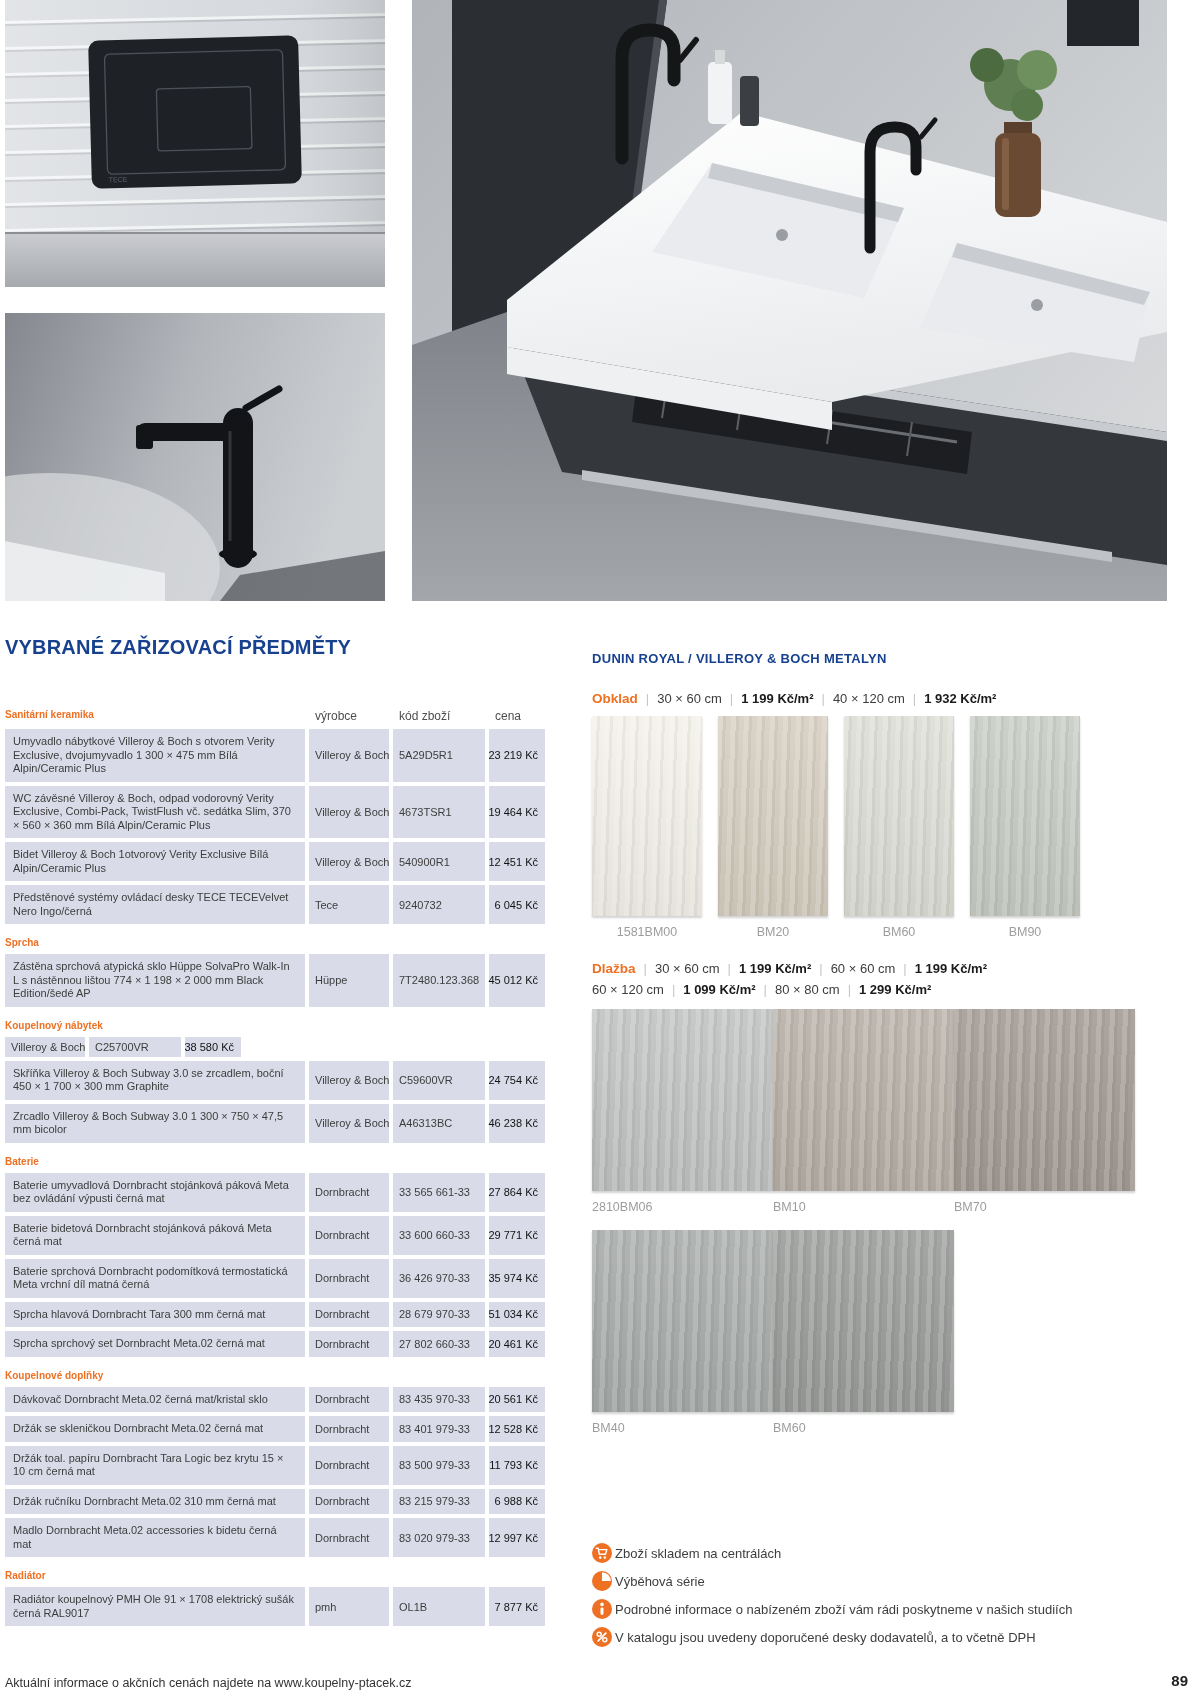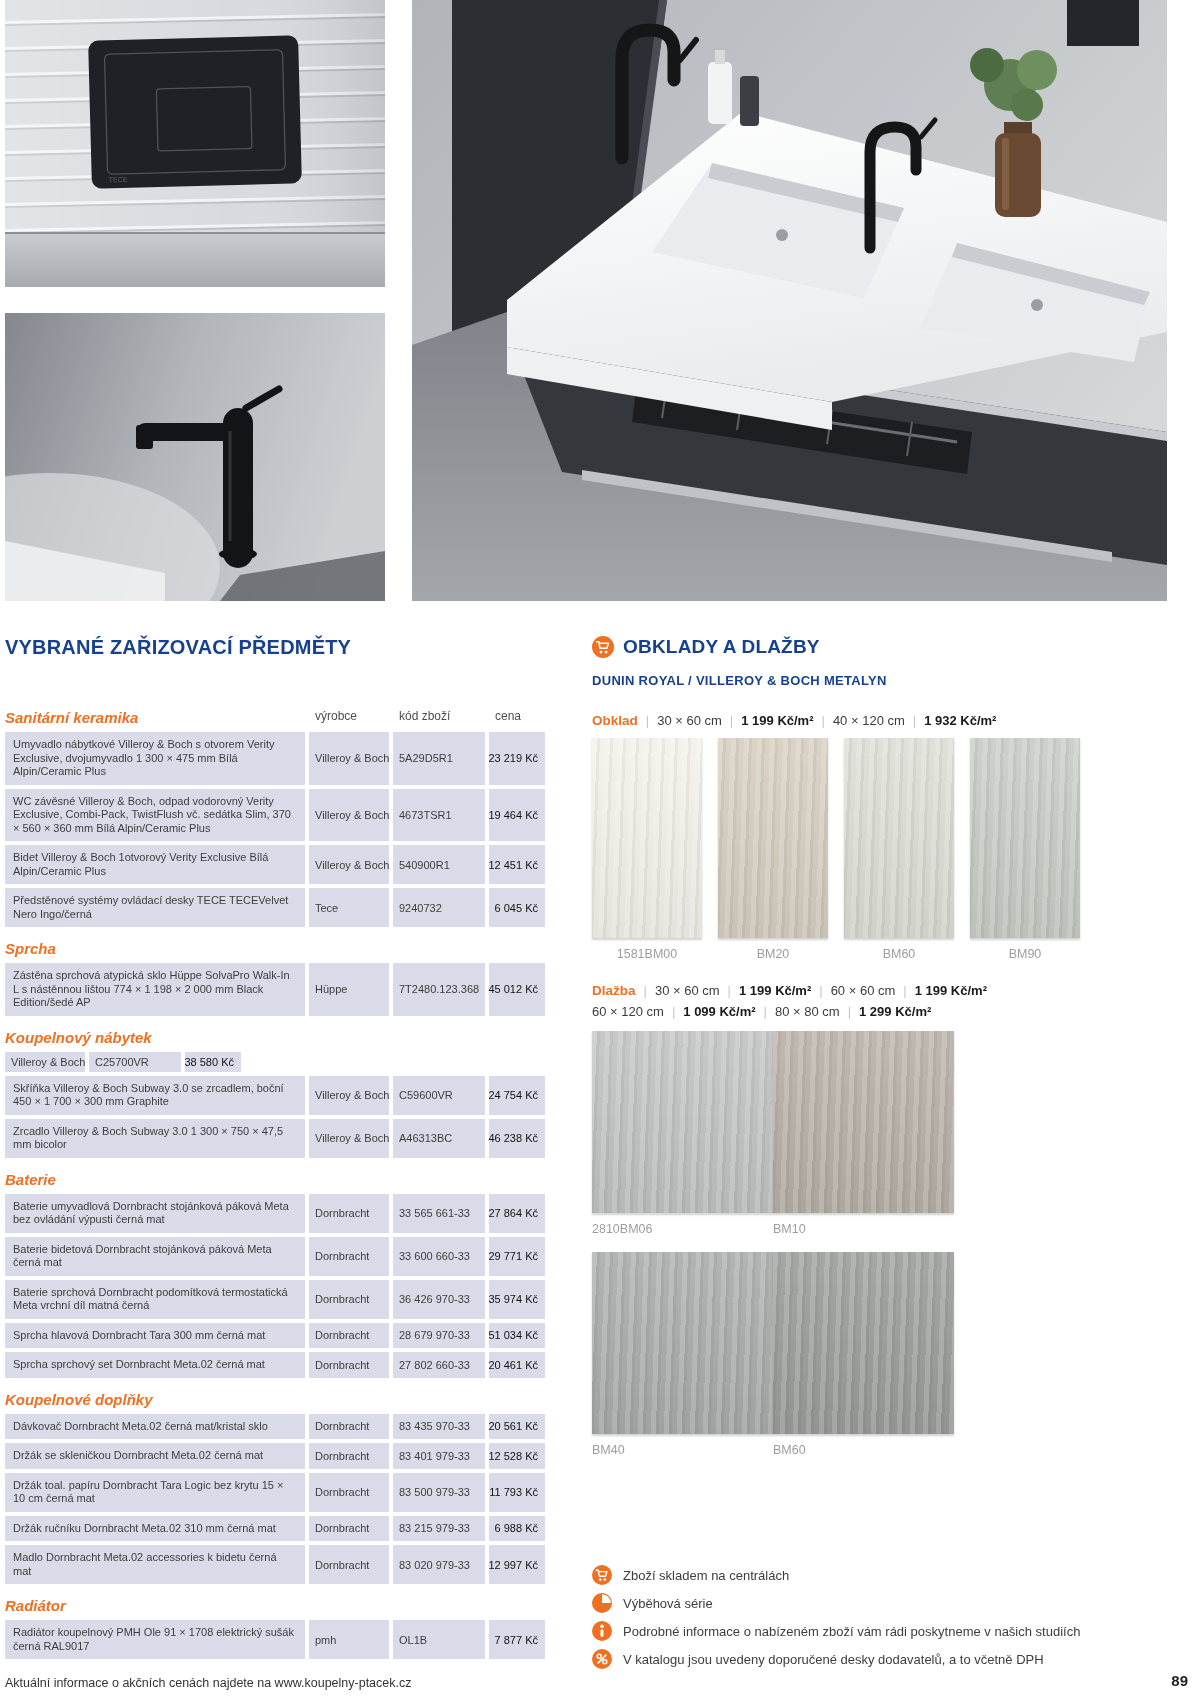--- a/index.html
+++ b/index.html
@@ -17,21 +17,21 @@
   #photo-left-bottom{left:5px;top:313px;width:380px;height:288px;}
   #photo-right{left:412px;top:0;width:755px;height:601px;}
 
   
   .col-left{position:absolute;left:5px;top:636px;width:540px;}
   .page-title{font-size:20px;font-weight:bold;color:var(--blue);letter-spacing:.2px;}
   .spec-table{margin-top:50px;}
   .tsection{margin-top:13px;}
   .tsection:first-child{margin-top:0;}
   .sec-head{display:flex;gap:4px;margin-bottom:6px;font-size:12px;color:#4d4d4d;}
-  .sec-name{flex:1;font-size:15px;font-weight:bold;color:var(--orange);font-style:italic;}
+  .sec-name{flex:1;font-size:10px;font-weight:bold;color:var(--orange);}
   .coll{padding-left:6px;}
   .c-man{width:80px;flex:none;}
   .c-code{width:92px;flex:none;}
   .c-price{width:56px;flex:none;}
   .prow{display:flex;gap:4px;margin-bottom:4px;}
   .prow>div{background:var(--rowbg);display:flex;align-items:center;}
   .cell-desc{flex:1;padding:6px 8px;font-size:11px;line-height:13.5px;color:var(--txt);}
   .cell-man,.cell-code{padding:4px 16px 4px 6px;font-size:11px;color:var(--txt);white-space:nowrap;}
   .cell-price{justify-content:flex-end;padding:4px 7px 4px 0;font-size:11px;font-weight:normal;color:#121212;white-space:nowrap;}
 
@@ -52,21 +52,21 @@
   .sw-wrap{display:flex;flex-direction:column;}
   .tile{position:relative;overflow:hidden;box-shadow:0 2px 2px rgba(0,0,0,.18);}
   .style-a .tile{width:110px;height:200px;}
   .style-b .tile{width:181px;height:182px;}
   .tile::after{content:'';position:absolute;inset:0;
     background:repeating-linear-gradient(92deg,rgba(255,255,255,.16) 0 5px,rgba(0,0,0,.045) 5px 8px,rgba(255,255,255,0) 8px 13px),
                linear-gradient(180deg,rgba(255,255,255,.10),rgba(0,0,0,.06));}
   .tile-code{margin-top:9px;font-size:12.5px;color:var(--grey);}
   #swatch-row-3{margin-top:16px;}
   .legend{margin-top:108px;}
-  .legend-item{display:flex;align-items:center;gap:11px;margin-bottom:8px;font-size:13px;color:#3d3d3d;}
+  .legend-item{display:flex;align-items:center;gap:3px;margin-bottom:8px;font-size:13px;color:#3d3d3d;}
   .licon{width:20px;height:20px;flex:none;}
 
   
   .footer-text{position:absolute;left:5px;top:1676px;font-size:12.5px;color:#333;}
   .page-number{position:absolute;right:12px;top:1672px;font-size:15px;font-weight:bold;color:#222;}
 </style>
 </head>
 <body>
 
 <div class="page">
@@ -349,29 +349,20 @@
             <div class="cell-desc">Radiátor koupelnový PMH Ole 91 × 1708 elektrický sušák černá RAL9017</div>
             <div class="cell-man c-man">pmh</div>
             <div class="cell-code c-code">OL1B</div>
             <div class="cell-price c-price">7 877 Kč</div>
           </div>
         </div>
       </div>
   </div>
 
   <div class="col-right">
-    <div class="r-head">
-      <svg class="licon" style="width:22px;height:22px" viewBox="0 0 20 20">
-        <circle cx="10" cy="10" r="10" fill="#ee7023"></circle>
-        <path d="M4.2,5.2 h2 l1.1,6 h6.2 l1.4,-4.6 h-8.6" fill="none" stroke="#fff" stroke-width="1.4" stroke-linejoin="round" stroke-linecap="round"></path>
-        <circle cx="8.2" cy="14.6" r="1.3" fill="#fff"></circle>
-        <circle cx="12.8" cy="14.6" r="1.3" fill="#fff"></circle>
-      </svg>
-      <span class="r-title">OBKLADY A DLAŽBY</span>
-    </div>
     <div class="r-sub">DUNIN ROYAL / VILLEROY &amp; BOCH METALYN</div>
 
     <div id="obklad-block" class="spec-block">
         <div class="spec-line"><span class="spec-label">Obklad</span><span class="sep">|</span><span class="spec-val">30 × 60 cm</span><span class="sep">|</span><span class="spec-val bold">1 199 Kč/m²</span><span class="sep">|</span><span class="spec-val">40 × 120 cm</span><span class="sep">|</span><span class="spec-val bold">1 932 Kč/m²</span></div>
       </div>
     <div id="swatch-row-1" class="swatch-row style-a">
         <div class="sw-wrap">
           <div class="tile" style="background: rgb(243, 241, 233);"></div>
           <div class="tile-code">1581BM00</div>
         </div>
@@ -393,20 +384,24 @@
         <div class="spec-line"><span class="spec-val">60 × 120 cm</span><span class="sep">|</span><span class="spec-val bold">1 099 Kč/m²</span><span class="sep">|</span><span class="spec-val">80 × 80 cm</span><span class="sep">|</span><span class="spec-val bold">1 299 Kč/m²</span></div>
       </div>
     <div id="swatch-row-2" class="swatch-row style-b">
         <div class="sw-wrap">
           <div class="tile" style="background: rgb(193, 195, 195);"></div>
           <div class="tile-code">2810BM06</div>
         </div>
         <div class="sw-wrap">
           <div class="tile" style="background: rgb(184, 176, 167);"></div>
           <div class="tile-code">BM10</div>
+        </div>
+        <div class="sw-wrap">
+          <div class="tile" style="background: rgb(164, 156, 149);"></div>
+          <div class="tile-code">BM70</div>
         </div>
       </div>
     <div id="swatch-row-3" class="swatch-row style-b">
         <div class="sw-wrap">
           <div class="tile" style="background: rgb(168, 172, 170);"></div>
           <div class="tile-code">BM40</div>
         </div>
         <div class="sw-wrap">
           <div class="tile" style="background: rgb(155, 157, 155);"></div>
           <div class="tile-code">BM60</div>

